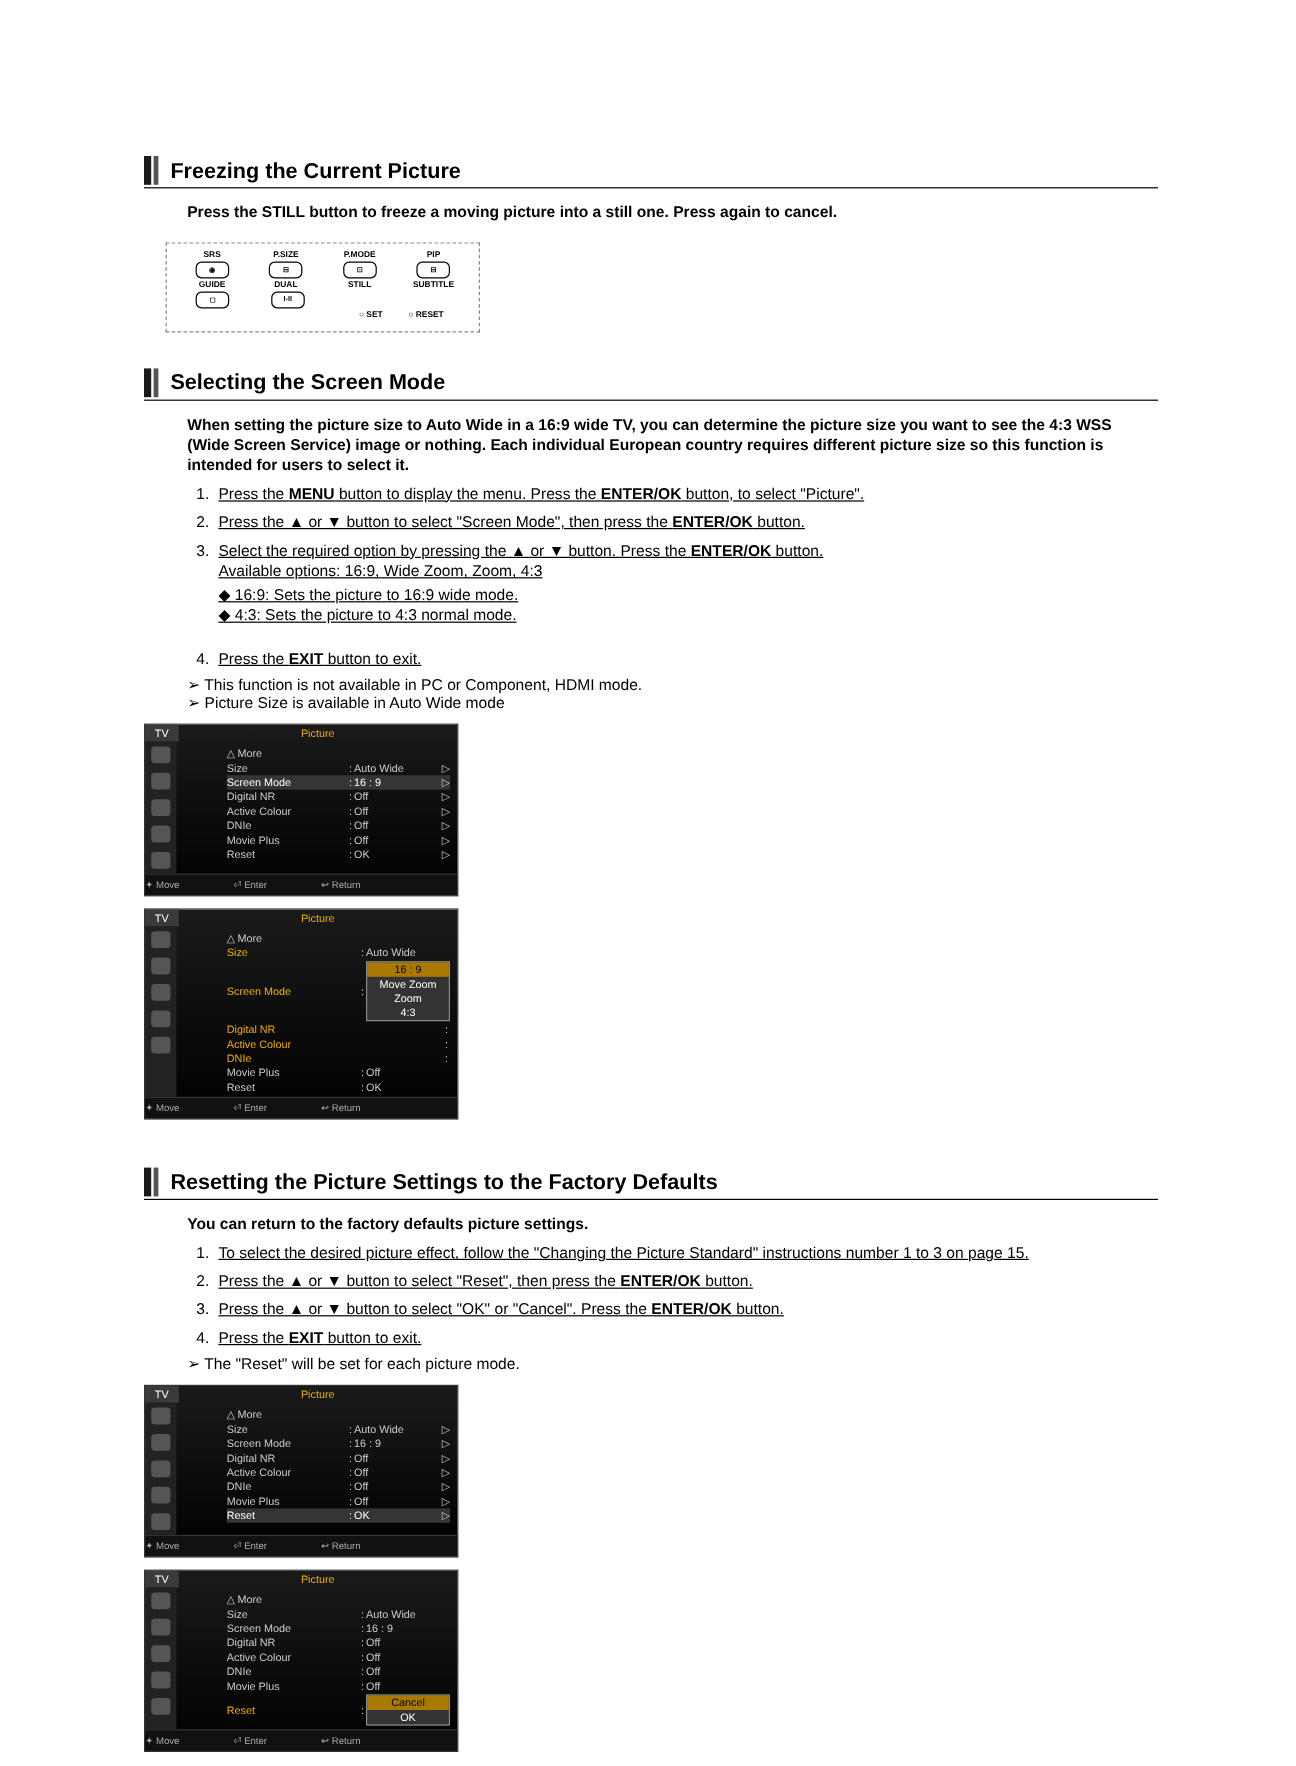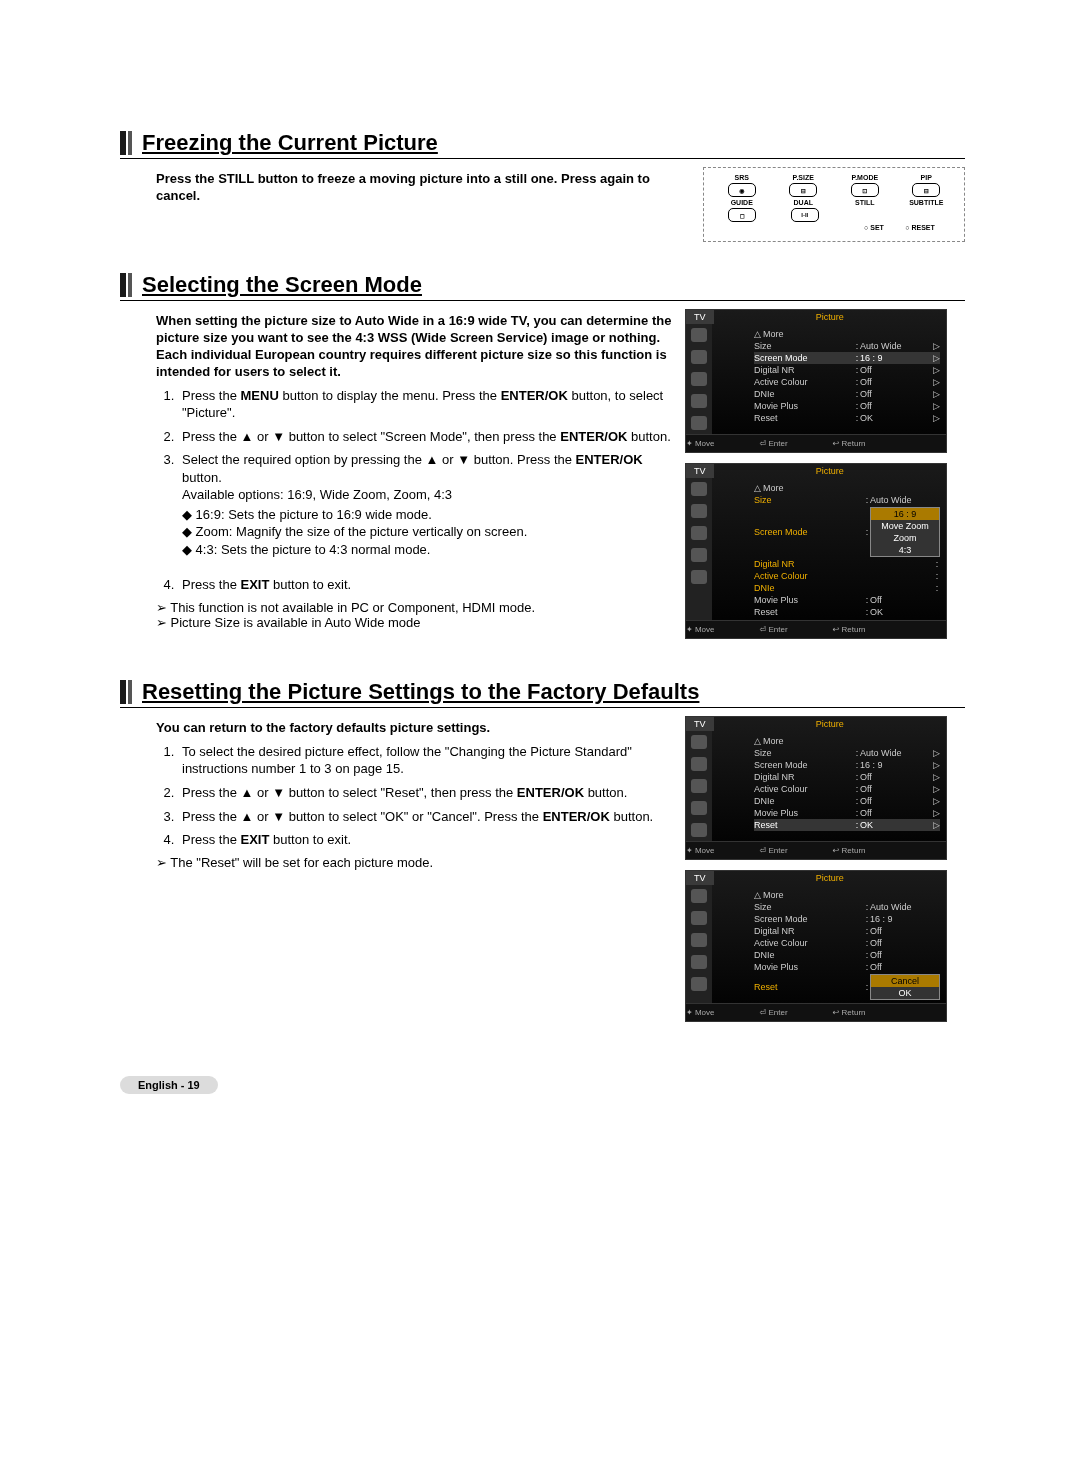--- a/index.html
+++ b/index.html
@@ -27,45 +27,46 @@
   }
   .header-bars {
     display: flex;
     gap: 2px;
     margin-right: 10px;
     height: 24px;
   }
   .header-bars .bar1 { width: 6px; background: #1a1a1a; }
   .header-bars .bar2 { width: 4px; background: #555; }
   .section-title {
-    font-size: 22px;
+    font-size: 18px;
     font-weight: bold;
-    text-decoration: underline;
   }
   .section-body {
     display: flex;
     gap: 10px;
+    flex-direction: column;
   }
   .text-col {
     flex: 1;
     padding-left: 36px;
   }
   .side-col {
     width: 280px;
     flex-shrink: 0;
   }
   .intro {
     font-weight: bold;
     margin: 4px 0 6px 0;
     line-height: 1.3;
   }
   ol.steps {
     margin: 0;
     padding-left: 22px;
     line-height: 1.35;
+    text-decoration: underline;
   }
   ol.steps li {
     margin-bottom: 6px;
     padding-left: 4px;
   }
   .sublist {
     margin: 2px 0 18px 0;
     padding-left: 0;
   }
   .sublist div::before { content: "◆ "; }
@@ -263,21 +264,20 @@
     <div class="section-body">
       <div class="text-col">
         <div class="intro">When setting the picture size to Auto Wide in a 16:9 wide TV, you can determine the picture size you want to see the 4:3 WSS (Wide Screen Service) image or nothing. Each individual European country requires different picture size so this function is intended for users to select it.</div>
         <ol class="steps">
           <li>Press the <span class="bold">MENU</span> button to display the menu. Press the <span class="bold">ENTER/OK</span> button, to select "Picture".</li>
           <li>Press the ▲ or ▼ button to select "Screen Mode", then press the <span class="bold">ENTER/OK</span> button.</li>
           <li>Select the required option by pressing the ▲ or ▼ button. Press the <span class="bold">ENTER/OK</span> button.<br>
             <span>Available options: 16:9, Wide Zoom, Zoom, 4:3</span>
             <div class="sublist">
               <div>16:9: Sets the picture to 16:9 wide mode.</div>
-              <div>Zoom: Magnify the size of the picture vertically on screen.</div>
               <div>4:3: Sets the picture to 4:3 normal mode.</div>
             </div>
           </li>
           <li>Press the <span class="bold">EXIT</span> button to exit.</li>
         </ol>
         <div class="notes">
           <div>This function is not available in PC or Component, HDMI mode.</div>
           <div>Picture Size is available in Auto Wide mode</div>
         </div>
       </div>

